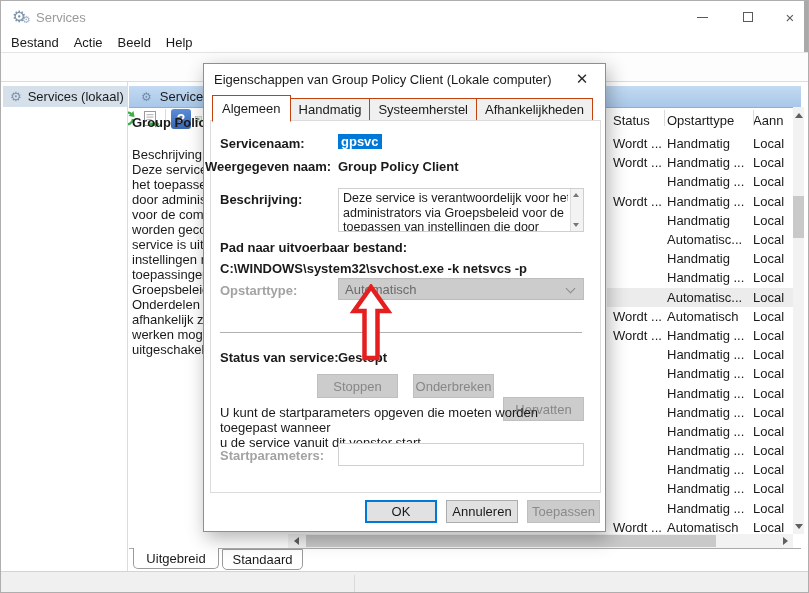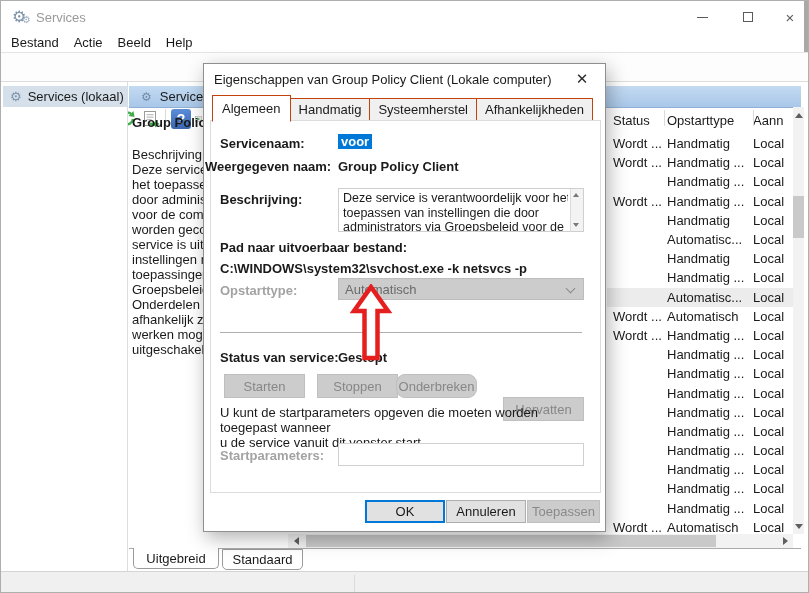--- a/index.html
+++ b/index.html
@@ -84,21 +84,21 @@
   .descbox { position:absolute; left:134px; top:124px; width:246px; height:44px; border:1px solid #cfcfcf; overflow:hidden; }
   .descbox .txt { position:absolute; left:4px; top:2px; right:15px; font-size:12.5px; }
   .dlgdescline { height:14.5px; line-height:14.5px; white-space:nowrap; overflow:hidden; }
   .descbox .scol { position:absolute; right:0; top:0; width:13px; height:100%; background:#f3f3f3; border-left:1px solid #dcdcdc; }
   .combo { position:absolute; left:134px; top:214px; width:246px; height:22px; background:#cccccc; border:1px solid #bdbdbd; color:#6b6b6b; display:flex; align-items:center; padding-left:6px; }
   .combo .chev { position:absolute; right:9px; top:6px; width:7px; height:7px; border-right:1.5px solid #8a8a8a; border-bottom:1.5px solid #8a8a8a; transform:rotate(45deg); }
   .hrline { position:absolute; left:16px; top:268px; width:362px; height:1px; background:#b0b0b0; }
   .dbtn { position:absolute; top:310px; width:81px; height:24px; background:#cccccc; border:1px solid #bfbfbf; color:#878787; display:flex; align-items:center; justify-content:center; }
   .helptxt { position:absolute; left:16px; top:341px; width:374px; line-height:15px; }
   .inputbox { position:absolute; left:134px; top:379px; width:246px; height:23px; border:1px solid #d0d0d0; background:#fff; }
-  .fbtn { position:absolute; top:436px; width:80px; height:23px; display:flex; align-items:center; justify-content:center; background:#e1e1e1; border:1px solid #adadad; }
+  .fbtn { position:absolute; top:436px; width:72px; height:23px; display:flex; align-items:center; justify-content:center; background:#e1e1e1; border:1px solid #adadad; }
   .fbtn.default { border:2px solid #0078d7; }
   .fbtn.disabled { background:#cccccc; border:1px solid #bfbfbf; color:#8a8a8a; }
 
   .arrow-annot { position:absolute; left:349px; top:283px; z-index:20; }
 </style>
 </head>
 <body>
 
 <div id="app">
 
@@ -384,32 +384,32 @@
 
     <div class="dlg-tabs">
       <span class="dtab active">Algemeen</span>
       <span class="dtab">Handmatig</span>
       <span class="dtab">Systeemherstel</span>
       <span class="dtab">Afhankelijkheden</span>
     </div>
     <div class="dlg-page"></div>
 
     <span class="flabel" style="left:16px;top:72px;">Servicenaam:</span>
-    <span class="flabel sel-val" style="left:134px;top:70px;">voor</span>
+    <span class="flabel sel-val" style="left:134px;top:70px;">gpsvc</span>
 
     <span class="flabel" style="left:1px;top:95px;">Weergegeven naam:</span>
     <span class="flabel" style="left:134px;top:95px;">Group Policy Client</span>
 
     <span class="flabel" style="left:16px;top:128px;">Beschrijving:</span>
     <div class="descbox">
       <div class="txt">
 
       <div class="dlgdescline">Deze service is verantwoordelijk voor het</div>
+          <div class="dlgdescline">administrators via Groepsbeleid voor de</div>
           <div class="dlgdescline">toepassen van instellingen die door</div>
-          <div class="dlgdescline">administrators via Groepsbeleid voor de</div>
         </div>
       <div class="scol">
         <span class="tri-up" style="position:absolute;top:4px;left:2px;border-left-width:3.5px;border-right-width:3.5px;border-bottom-width:4.5px;border-bottom-color:#777;"></span>
         <span class="tri-down" style="position:absolute;bottom:4px;left:2px;border-left-width:3.5px;border-right-width:3.5px;border-top-width:4.5px;border-top-color:#777;"></span>
       </div>
     </div>
 
     <span class="flabel" style="left:16px;top:176px;">Pad naar uitvoerbaar bestand:</span>
     <span class="flabel" style="left:16px;top:197px;">C:\WINDOWS\system32\svchost.exe -k netsvcs -p</span>
 
@@ -417,23 +417,22 @@
     <div class="combo">
       <span>Automatisch</span>
       <span class="chev"></span>
     </div>
 
     <div class="hrline"></div>
 
     <span class="flabel" style="left:16px;top:286px;">Status van service:</span>
     <span class="flabel" style="left:134px;top:286px;">Gestopt</span>
 
-    <div class="dbtn" style="left:20px;">Starten</div>
     <div class="dbtn" style="left:113px;">Stoppen</div>
-    <div class="dbtn" style="left:192px;border-radius:9px;">Onderbreken</div>
+    <div class="dbtn" style="left:209px;">Onderbreken</div>
     <div class="dbtn" style="left:299px;margin-top:23px;">Hervatten</div>
 
     <div class="helptxt">
 
     <div>U kunt de startparameters opgeven die moeten worden toegepast wanneer</div>
         <div>u de service vanuit dit venster start.</div>
       </div>
 
     <span class="flabel dis" style="left:16px;top:384px;text-align:right;">Startparameters:</span>
     <div class="inputbox"><span></span></div>

